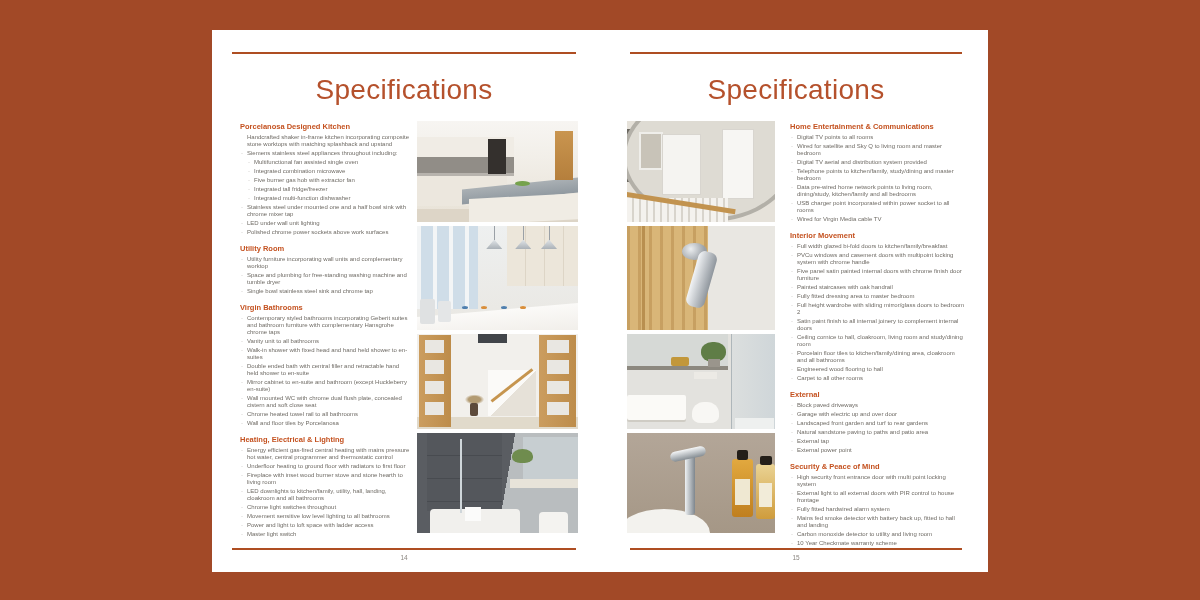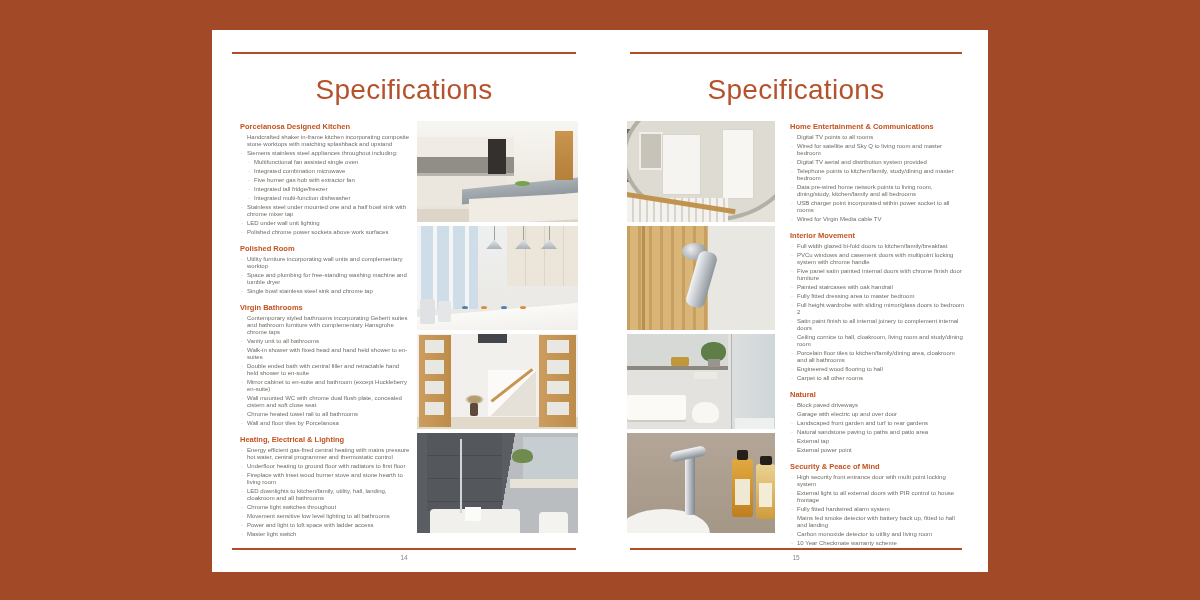--- a/index.html
+++ b/index.html
@@ -180,21 +180,21 @@
           <span class="t">Stainless steel under mounted one and a half bowl sink with chrome mixer tap</span>
         </div>
         <div class="item">
           <span class="b">·</span>
           <span class="t">LED under wall unit lighting</span>
         </div>
         <div class="item">
           <span class="b">·</span>
           <span class="t">Polished chrome power sockets above work surfaces</span>
         </div>
-        <div class="sec-heading">Polished Room</div>
+        <div class="sec-heading">Utility Room</div>
         <div class="item">
           <span class="b">·</span>
           <span class="t">Utility furniture incorporating wall units and complementary worktop</span>
         </div>
         <div class="item">
           <span class="b">·</span>
           <span class="t">Space and plumbing for free-standing washing machine and tumble dryer</span>
         </div>
         <div class="item">
           <span class="b">·</span>
@@ -430,21 +430,21 @@
           <span class="t">Porcelain floor tiles to kitchen/family/dining area, cloakroom and all bathrooms</span>
         </div>
         <div class="item">
           <span class="b">·</span>
           <span class="t">Engineered wood flooring to hall</span>
         </div>
         <div class="item">
           <span class="b">·</span>
           <span class="t">Carpet to all other rooms</span>
         </div>
-        <div class="sec-heading">Natural</div>
+        <div class="sec-heading">External</div>
         <div class="item">
           <span class="b">·</span>
           <span class="t">Block paved driveways</span>
         </div>
         <div class="item">
           <span class="b">·</span>
           <span class="t">Garage with electric up and over door</span>
         </div>
         <div class="item">
           <span class="b">·</span>

